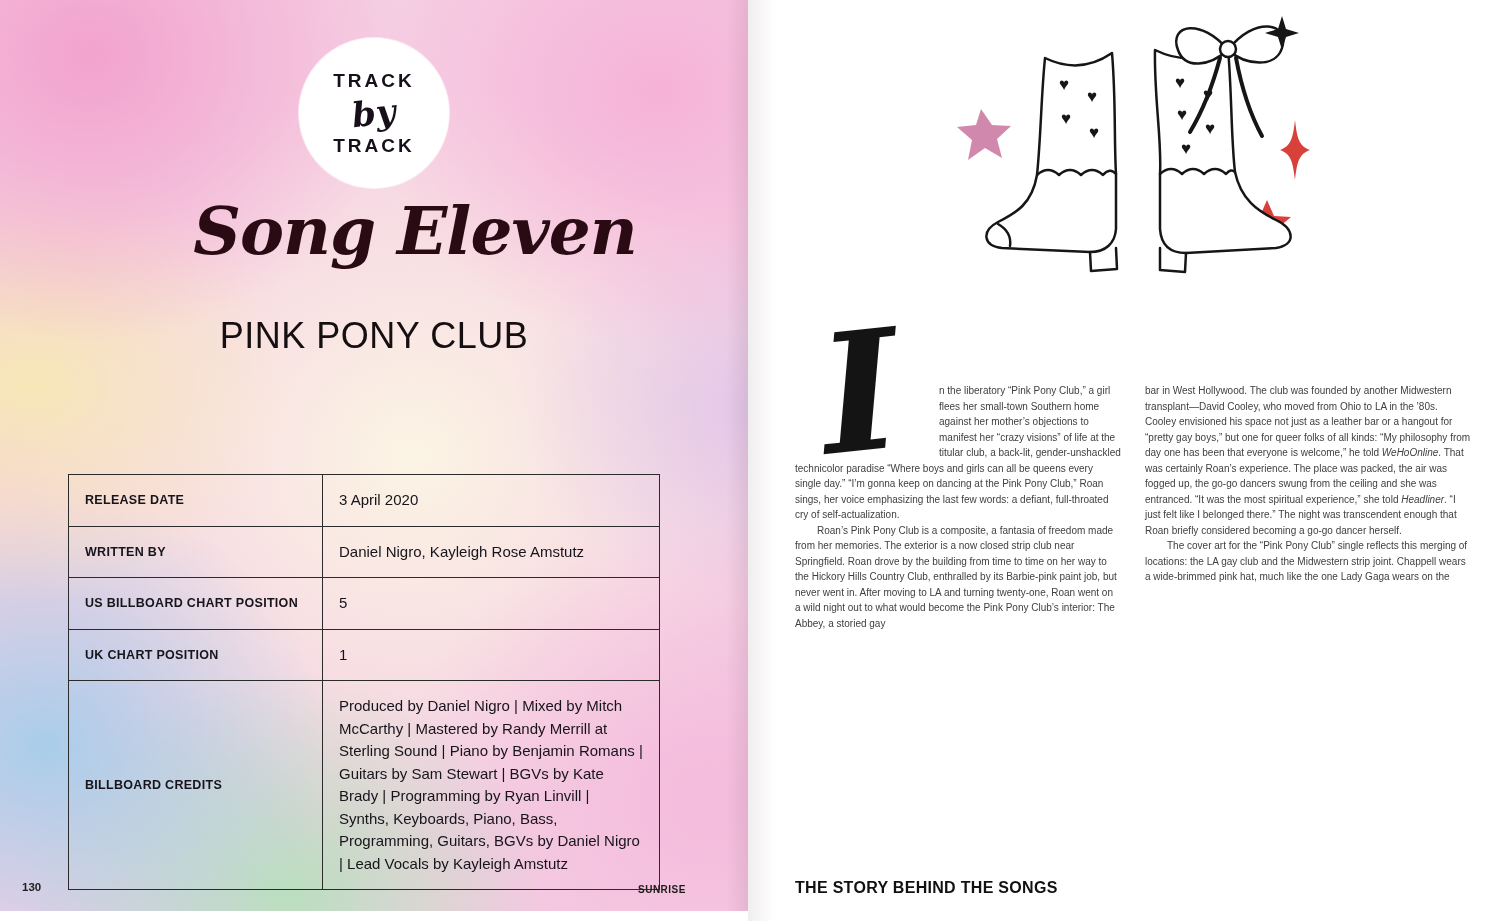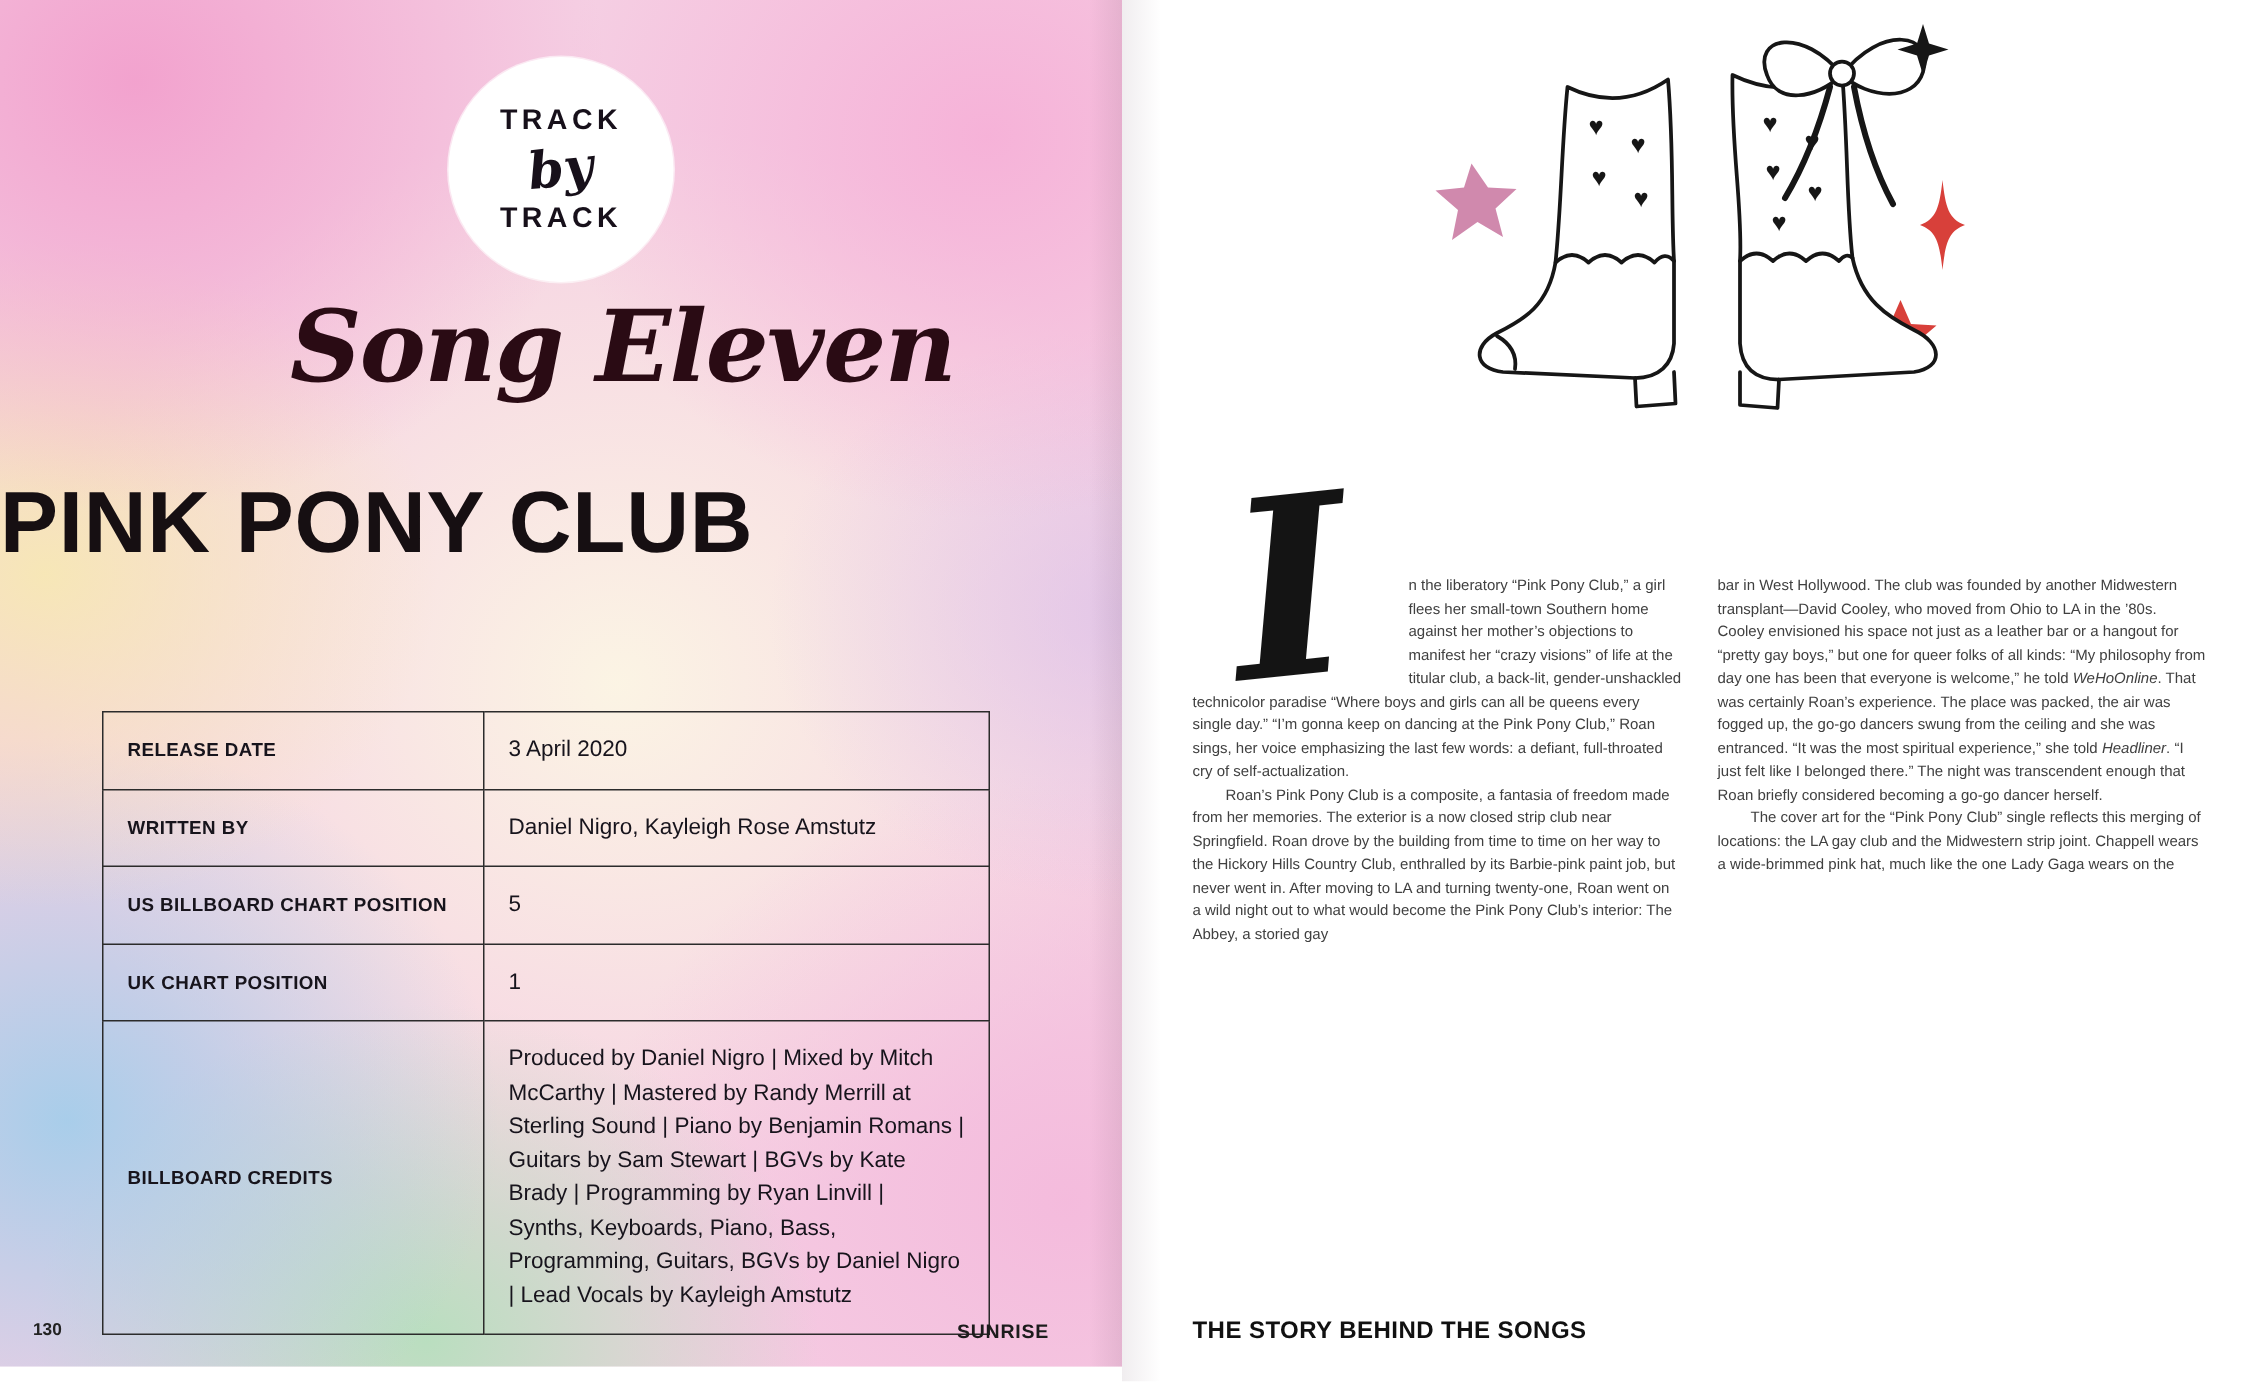--- a/index.html
+++ b/index.html
@@ -36,38 +36,38 @@
     font-family:"DejaVu Serif", serif; font-style:italic; font-weight:bold;
     font-size:34px; line-height:1; margin:6px 0; transform:rotate(-6deg);
   }
 
   .script-title {
     position:absolute; top:192px; left:0; width:100%; text-align:center;
     font-family:"DejaVu Serif", serif; font-style:italic; font-weight:bold;
     font-size:66px; color:#2a0b14; letter-spacing:-1px;margin-left:41px;
   }
   .page-title {
-    position:absolute; top:315px; left:0; width:100%; text-align:left;
-    font-size:58px; font-weight:700; letter-spacing:0.5px; color:#160f12;
+    position:absolute; top:315px; left:0; width:100%; text-align:center;
+    font-size:36px; font-weight:400; letter-spacing:0.5px; color:#160f12;
   }
 
   table.info-table {
     position:absolute; left:68px; top:474px; width:592px;
     border-collapse:collapse; color:#17141c;
   }
   table.info-table td { border:1px solid #2b2b2b; vertical-align:middle;padding-left:16px; }
   td.label-cell {
     width:254px; font-size:12.5px; font-weight:bold; letter-spacing:0.3px;
     padding:16px 12px 16px 20px;
   }
   td.value-cell { font-size:15px; padding:14px 16px 14px 20px; line-height:1.5; }
 
   .page-num  { position:absolute; left:22px;  bottom:18px; font-size:11.5px; font-weight:600; color:#222; }
   .left-footer {
-    position:absolute; left:638px; bottom:16px; font-size:13px; font-weight:bold;
+    position:absolute; left:638px; bottom:16px; font-size:10px; font-weight:bold;
     letter-spacing:0.5px; color:#1c1c1c;
   }
 
   
   .right-page { position:absolute; left:748px; top:0; width:748px; height:921px; background:#fff; }
   .right-page::before {
     content:""; position:absolute; left:0; top:0; width:26px; height:100%;
     background:linear-gradient(90deg, rgba(110,80,100,0.10), transparent);
   }
 

